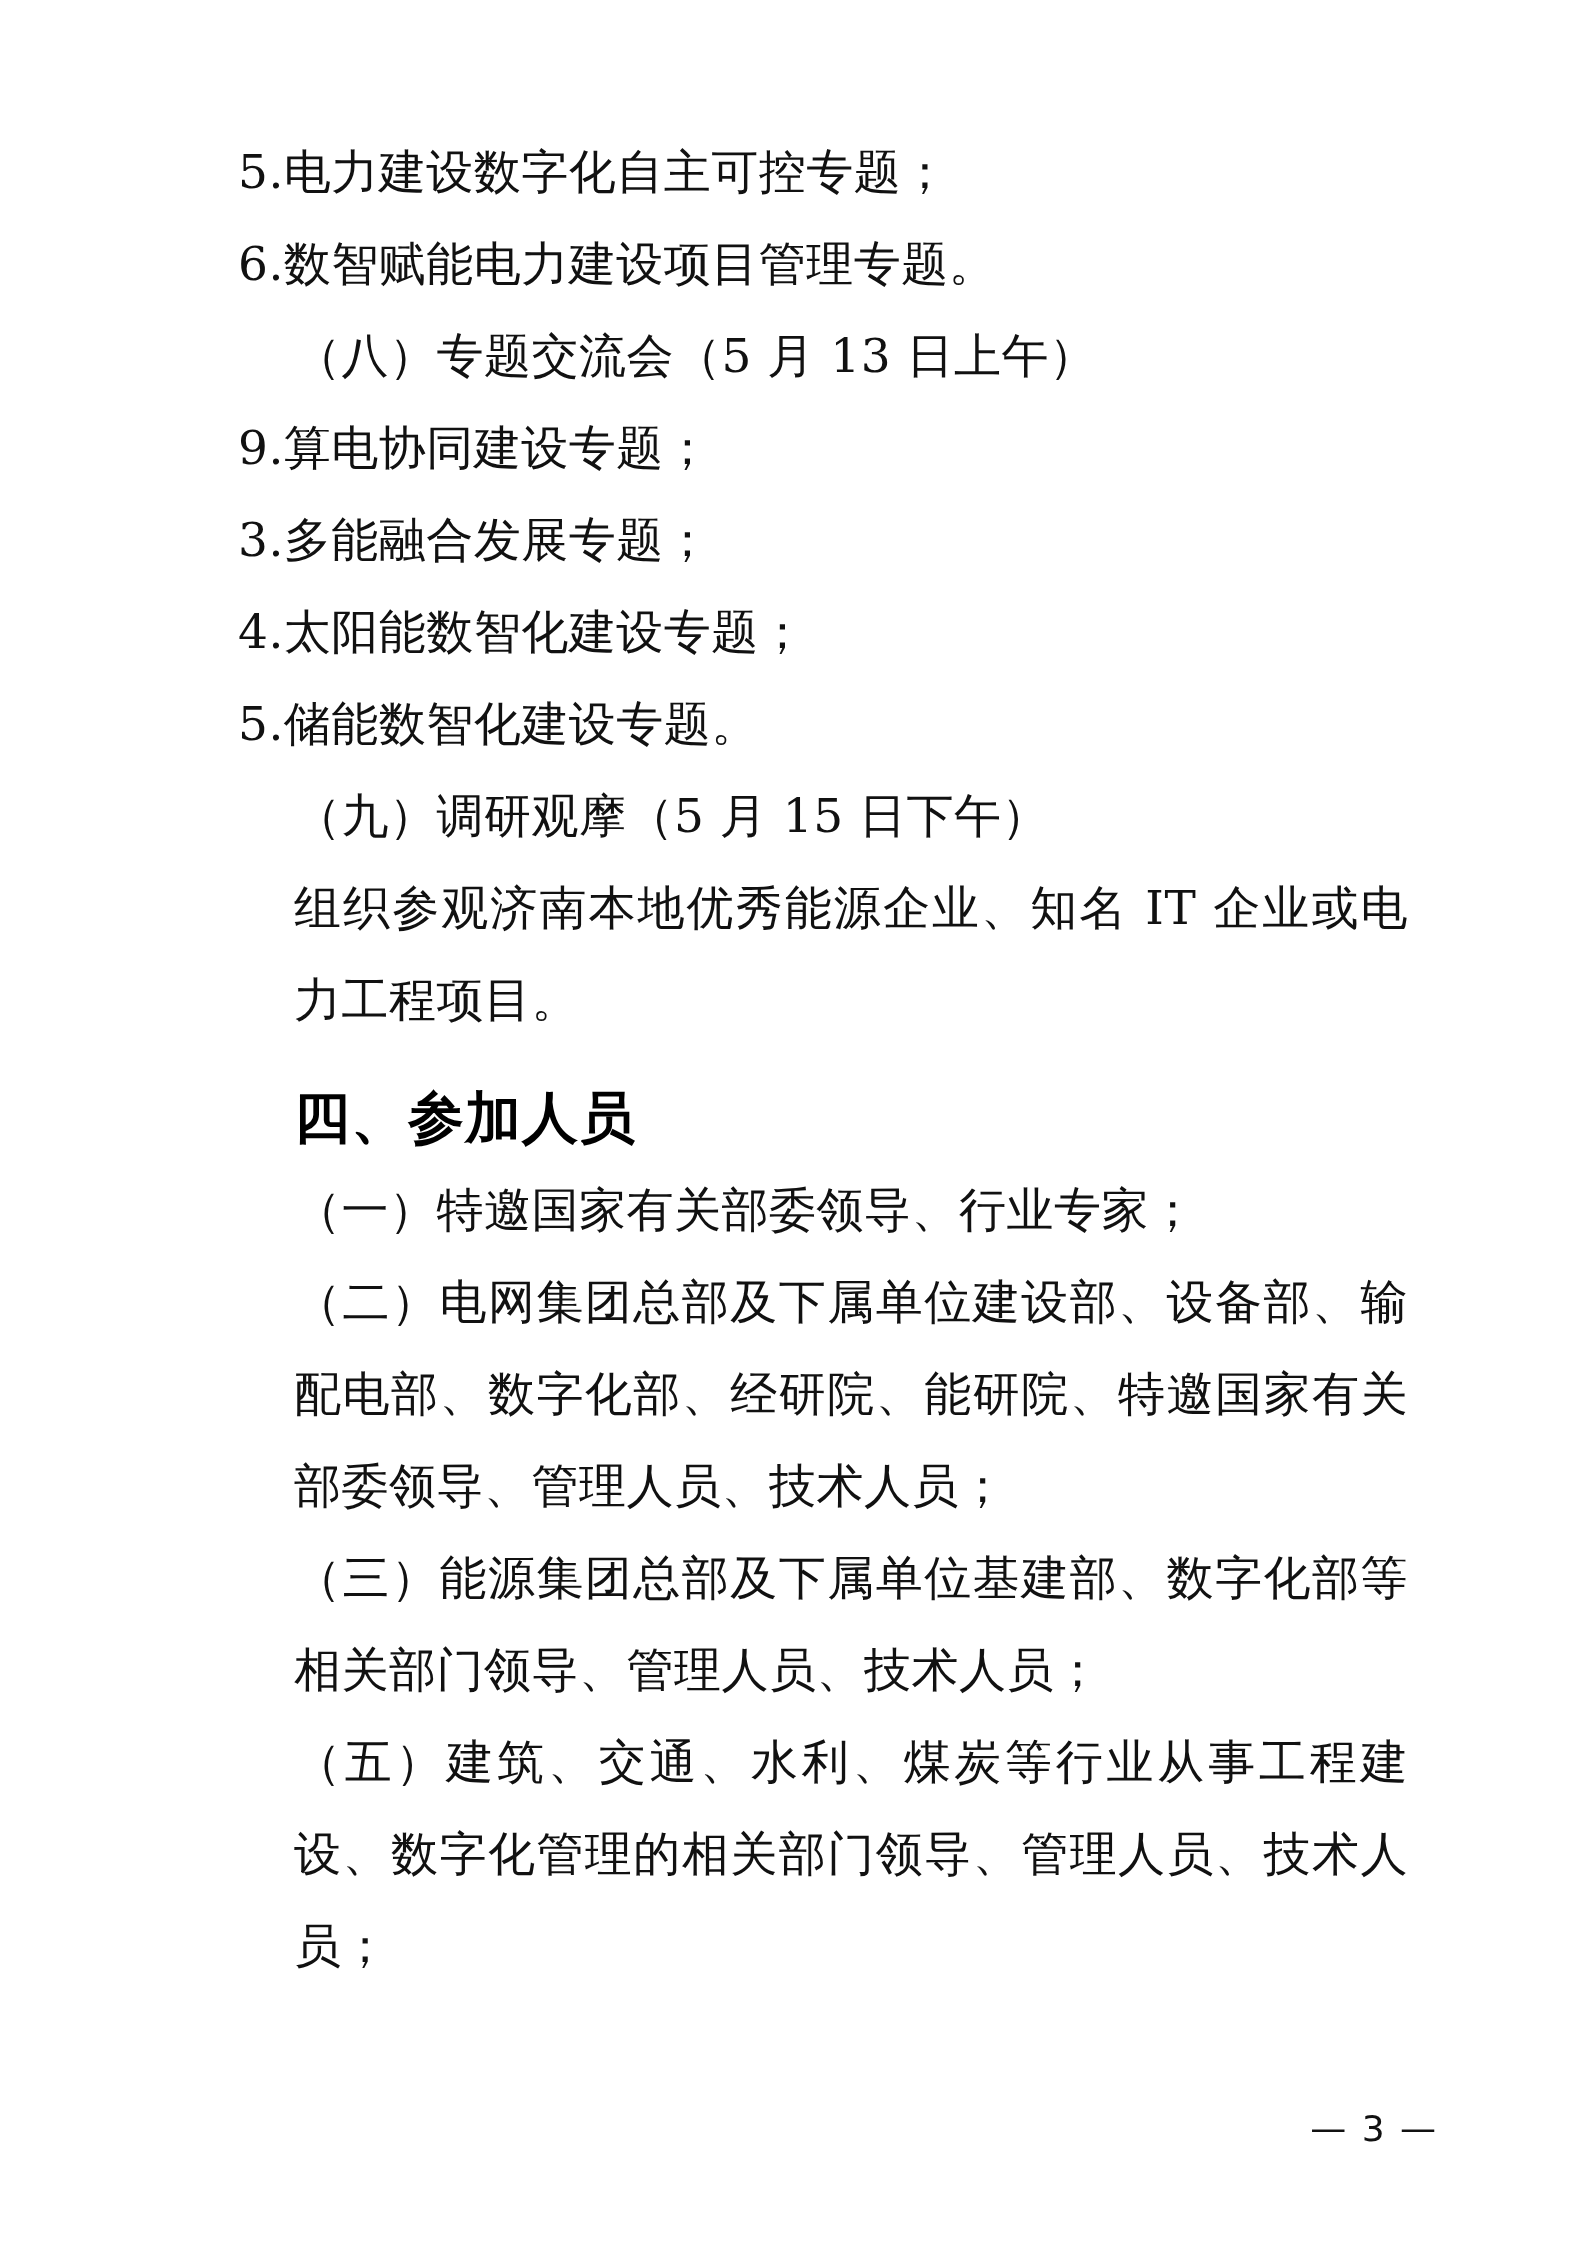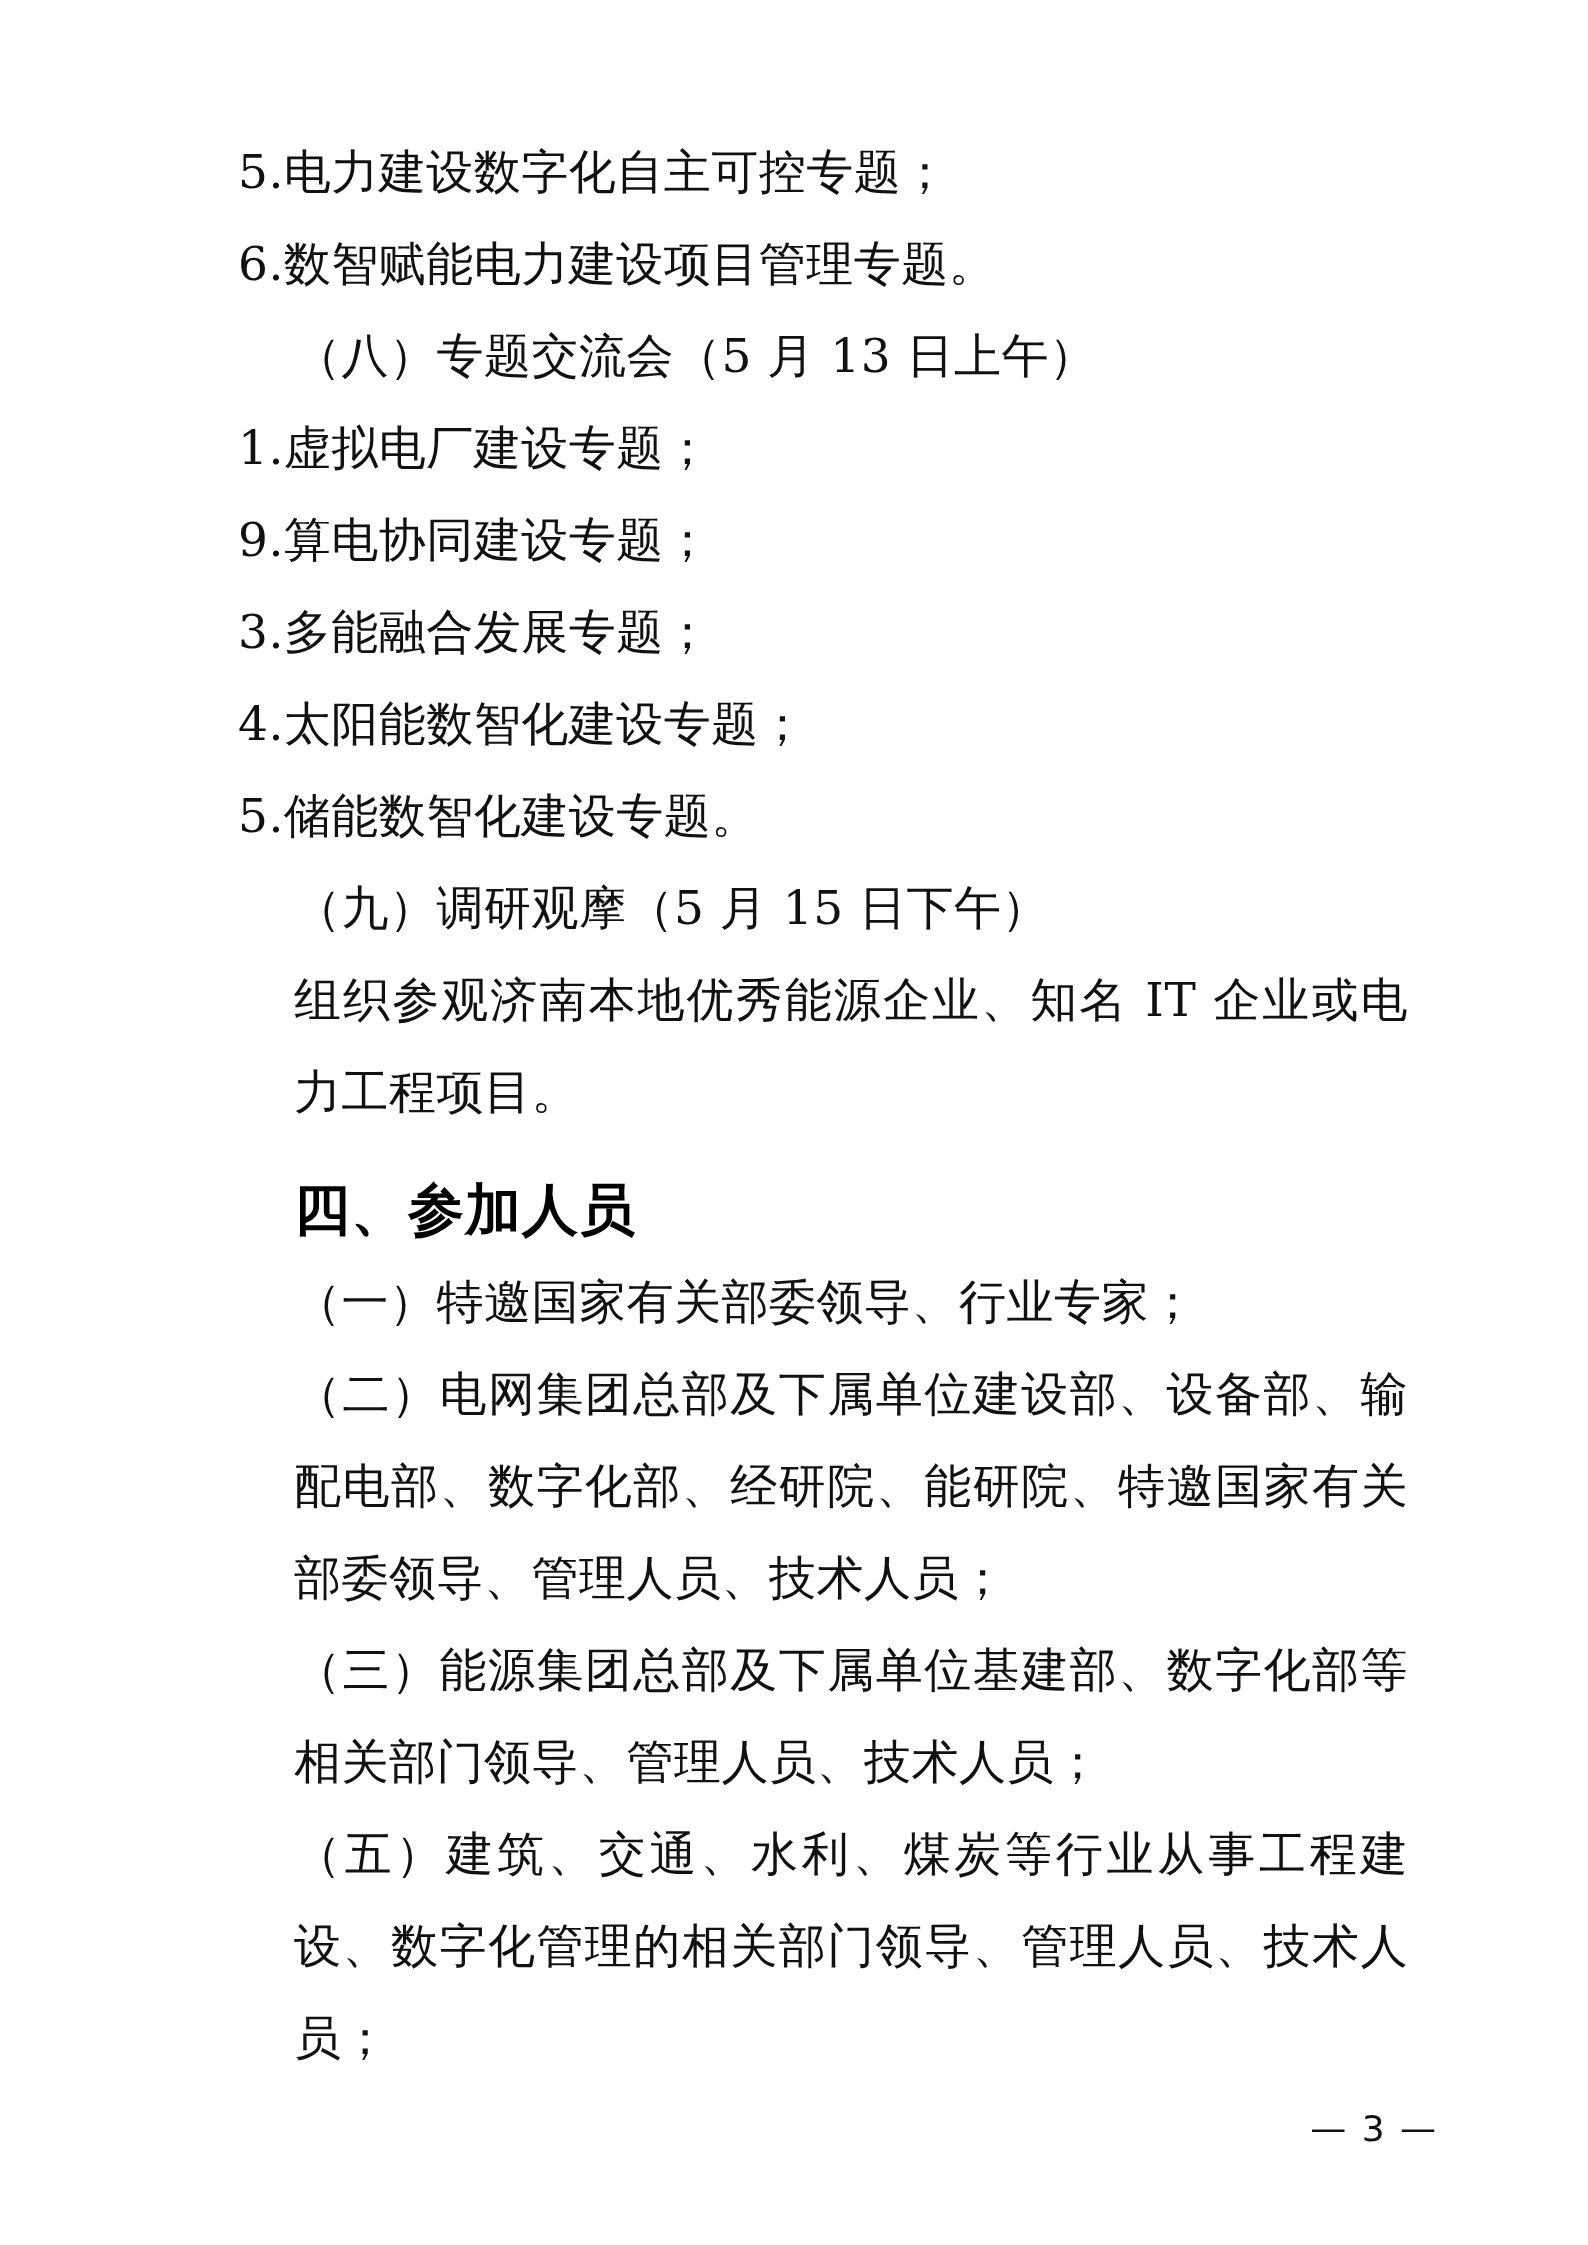--- a/index.html
+++ b/index.html
@@ -79,21 +79,20 @@
 
 <div class="page">
 
   <div class="content">
 
     <div class="line item">5.电力建设数字化自主可控专题；</div>
     <div class="line item">6.数智赋能电力建设项目管理专题。</div>
 
     <div class="line indent">（八）专题交流会（5 月 13 日上午）</div>
 
-    <div class="line item">1.虚拟电厂建设专题；</div>
     <div class="line item">9.算电协同建设专题；</div>
     <div class="line item">3.多能融合发展专题；</div>
     <div class="line item">4.太阳能数智化建设专题；</div>
     <div class="line item">5.储能数智化建设专题。</div>
 
     <div class="line indent">（九）调研观摩（5 月 15 日下午）</div>
 
     <div class="line para indent">组织参观济南本地优秀能源企业、知名 IT 企业或电力工程项目。</div>
 
     <div class="spacer-md"></div>

